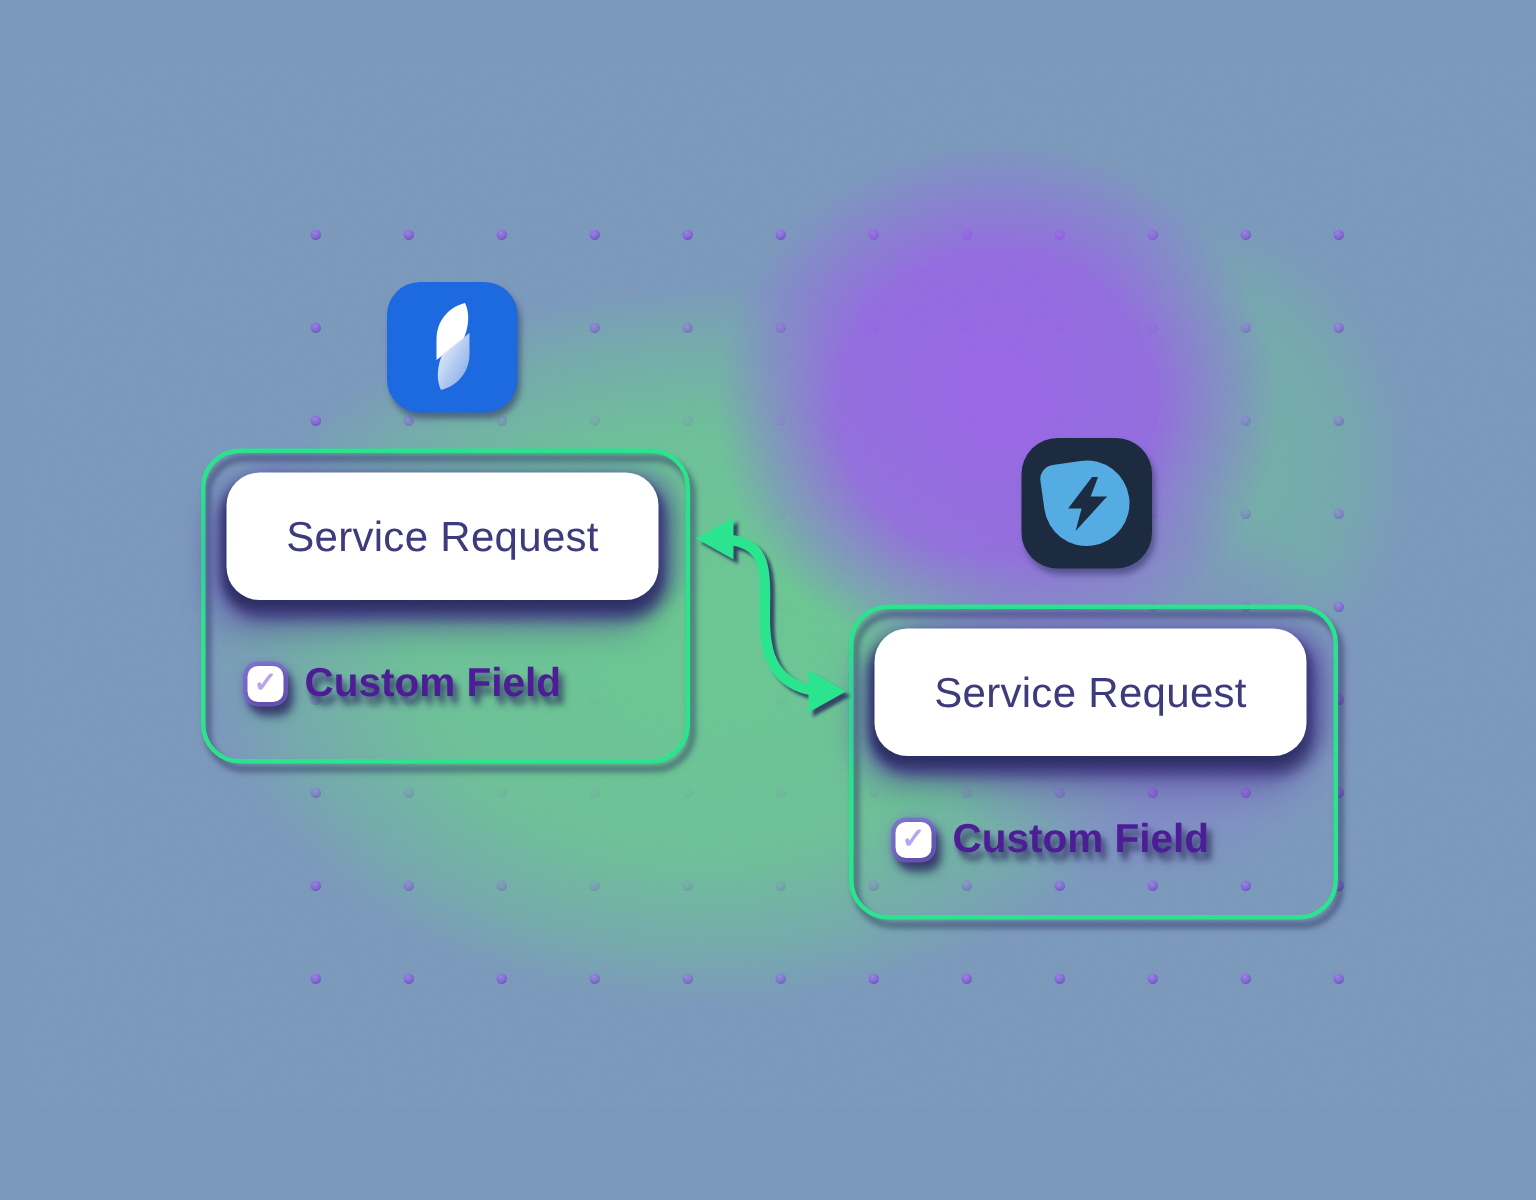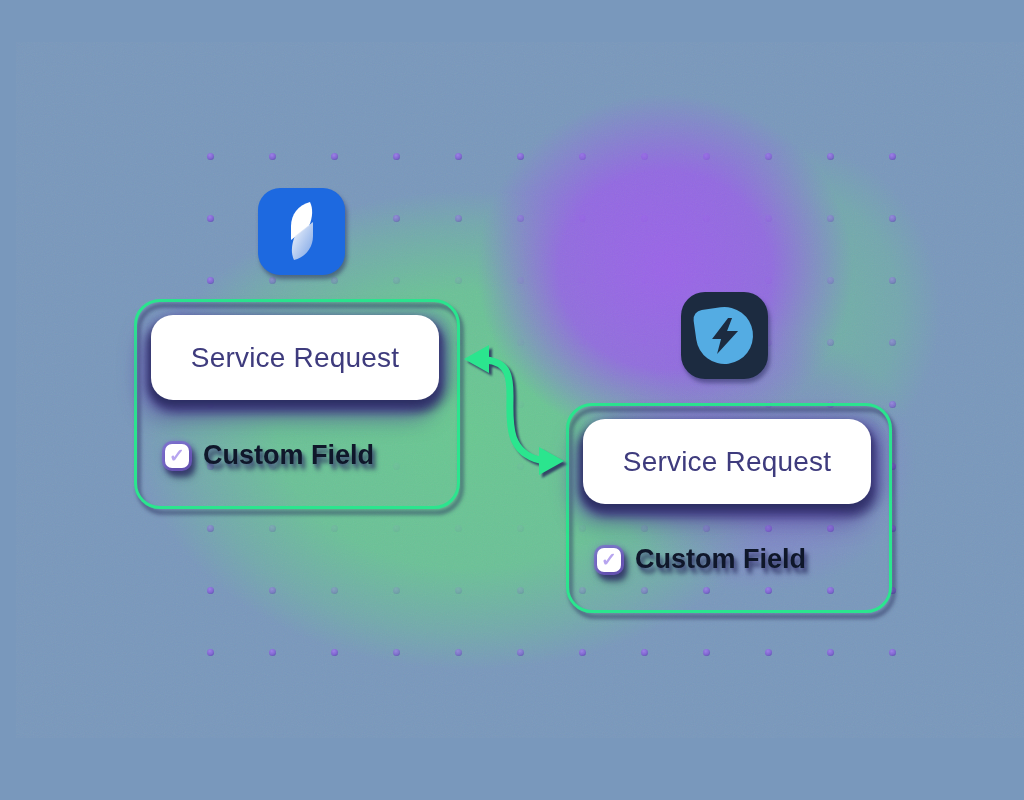--- a/index.html
+++ b/index.html
@@ -71,21 +71,21 @@
   .cb-row{position:absolute;left:28px;top:138px;display:flex;align-items:center;}
   .checkbox{
     width:24px;height:24px;background:#ffffff;border-radius:7px;
     display:flex;align-items:center;justify-content:center;
     box-shadow:0 0 0 3px rgba(126,96,214,0.65),
                2px 4px 6px rgba(42,48,94,0.85),
                0 0 10px rgba(126,96,214,0.8);
   }
   .checkbox .check{color:#b7a5ef;font-size:19px;font-weight:900;line-height:1;}
   .cb-label{
-    margin-left:14px;font-size:27px;font-weight:700;color:#0f172a;
+    margin-left:14px;font-size:27px;font-weight:700;color:#4c1d95;
     text-shadow:1px 2px 2px rgba(70,60,140,0.25);
   }
   
   #connector{position:absolute;left:0;top:0;pointer-events:none;
     filter:drop-shadow(3px 3px 1px rgba(42,48,94,0.85));}
 </style>
 </head>
 <body>
 
 <div id="stage">

